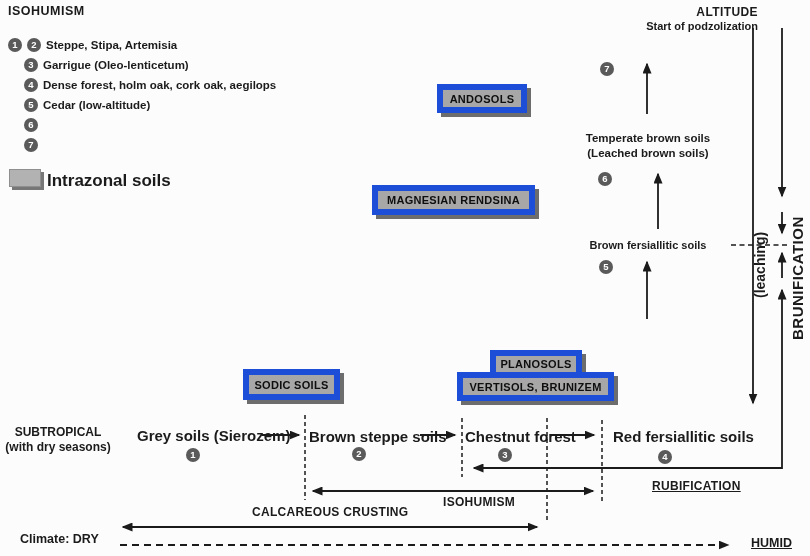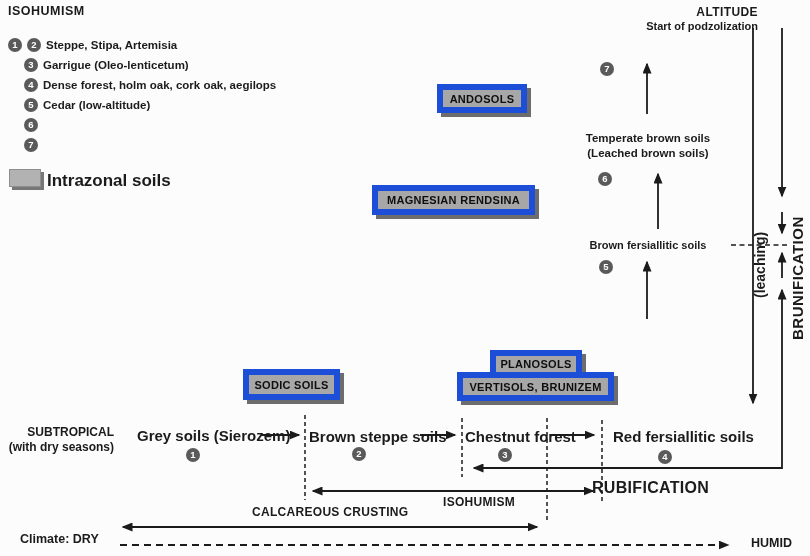--- a/index.html
+++ b/index.html
@@ -45,33 +45,33 @@
   .vtext { position:absolute; writing-mode:vertical-rl; transform:rotate(180deg); white-space:nowrap; }
   #leaching-label { left:752px; top:198px; height:100px; font-size:14px; line-height:17px; }
   #brunification-label { left:789px; top:192px; height:148px; font-size:15px; line-height:18px; letter-spacing:0.5px; }
 
   #box-andosols  { left:437px; top:84px;  width:78px;  height:17px; }
   #box-magnesian { left:372px; top:185px; width:151px; height:18px; }
   #box-sodic     { left:243px; top:369px; width:85px;  height:19px; }
   #box-planosols { left:490px; top:350px; width:80px;  height:16px;text-align:center; }
   #box-vertisols { left:457px; top:372px; width:145px; height:17px; }
 
-  #subtropical-label { left:2px; top:425px; width:112px; text-align:right; font-size:12px; line-height:15px; }
+  #subtropical-label { left:2px; top:425px; width:112px; text-align:center; font-size:12px; line-height:15px; }
 
   .seq-label { position:absolute; font-size:15px; white-space:nowrap; }
   #grey-label        { left:137px; top:427px; }
   #brownsteppe-label { left:309px; top:428px; }
   #chestnut-label    { left:465px; top:428px; }
   #redfer-label      { left:613px; top:428px; }
 
-  #rubification-label { left:592px; top:479px; font-size:16px; letter-spacing:0.3px; }
+  #rubification-label { left:652px; top:479px; font-size:12px; letter-spacing:0.3px;text-decoration:underline; }
   #isohumism-label    { left:415px; top:495px; font-size:12px; letter-spacing:0.3px;margin-left:28px; }
   #calcareous-label   { left:252px; top:505px; font-size:12px; letter-spacing:0.3px; }
   #climate-label      { left:20px;  top:532px; font-size:12.5px; }
-  #humid-label        { left:751px; top:536px; font-size:12.5px; }
+  #humid-label        { left:751px; top:536px; font-size:12.5px;text-decoration:underline; }
 </style>
 </head>
 <body>
 
 <div id="canvas">
 
   <svg id="lines-svg" width="810" height="556" viewBox="0 0 810 556">
     <defs>
       <marker id="arr" viewBox="0 0 11 9" refX="9.5" refY="4.5" markerWidth="11" markerHeight="9" markerUnits="userSpaceOnUse" orient="auto-start-reverse">
         <path d="M0,0 L11,4.5 L0,9 z" fill="#1b1b1b"></path>

